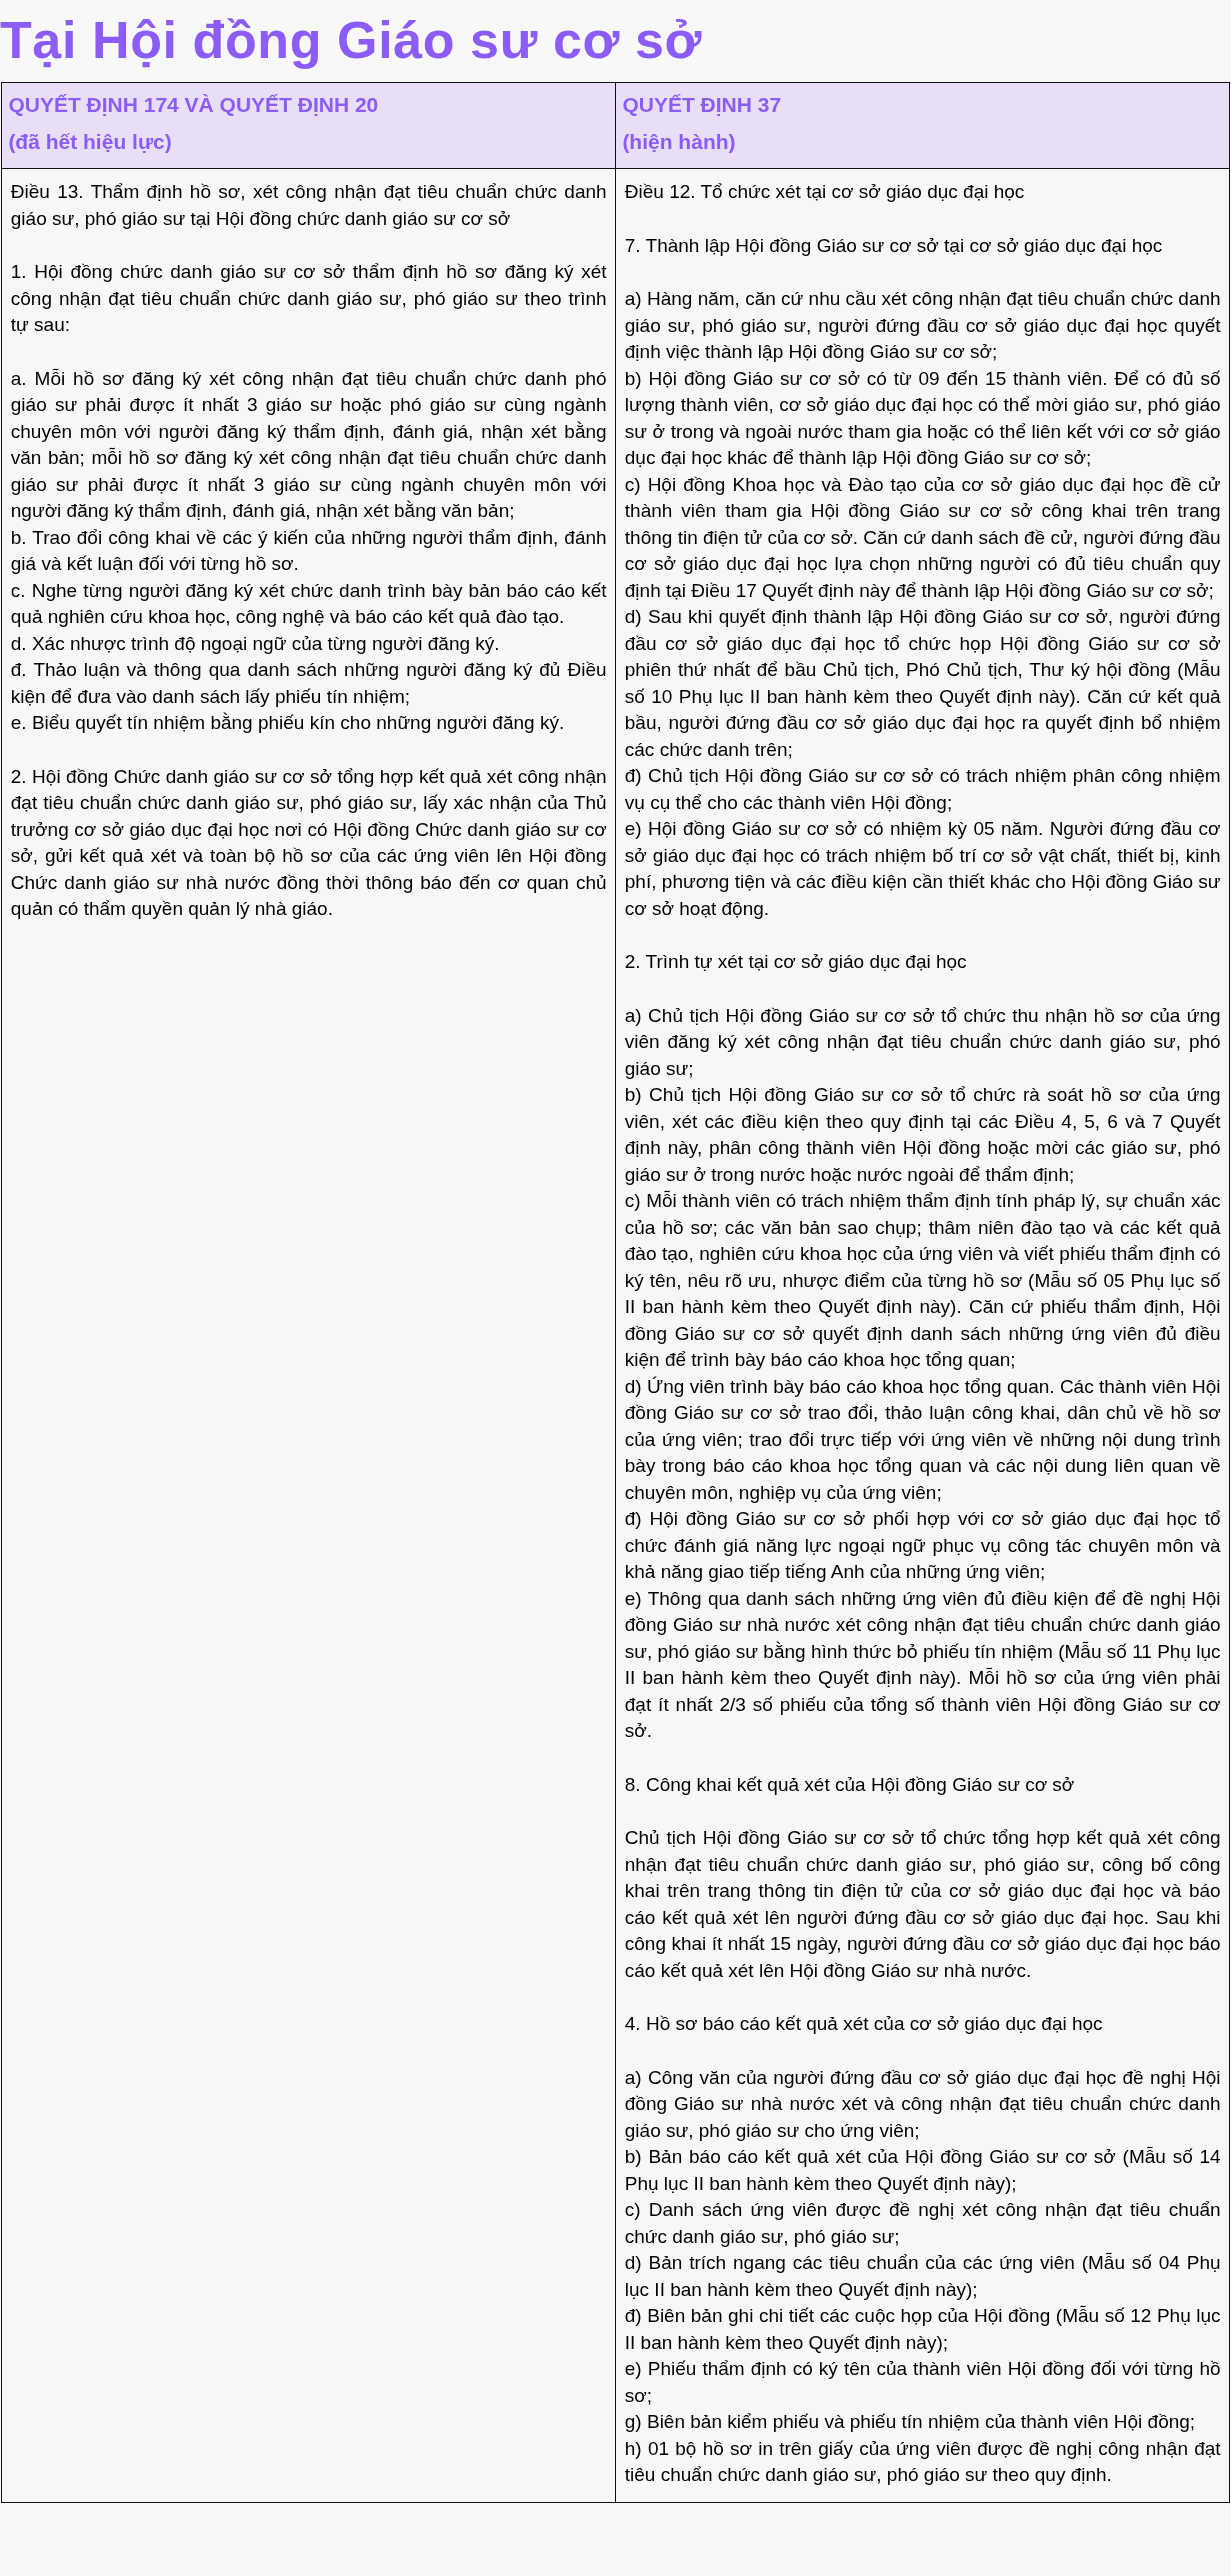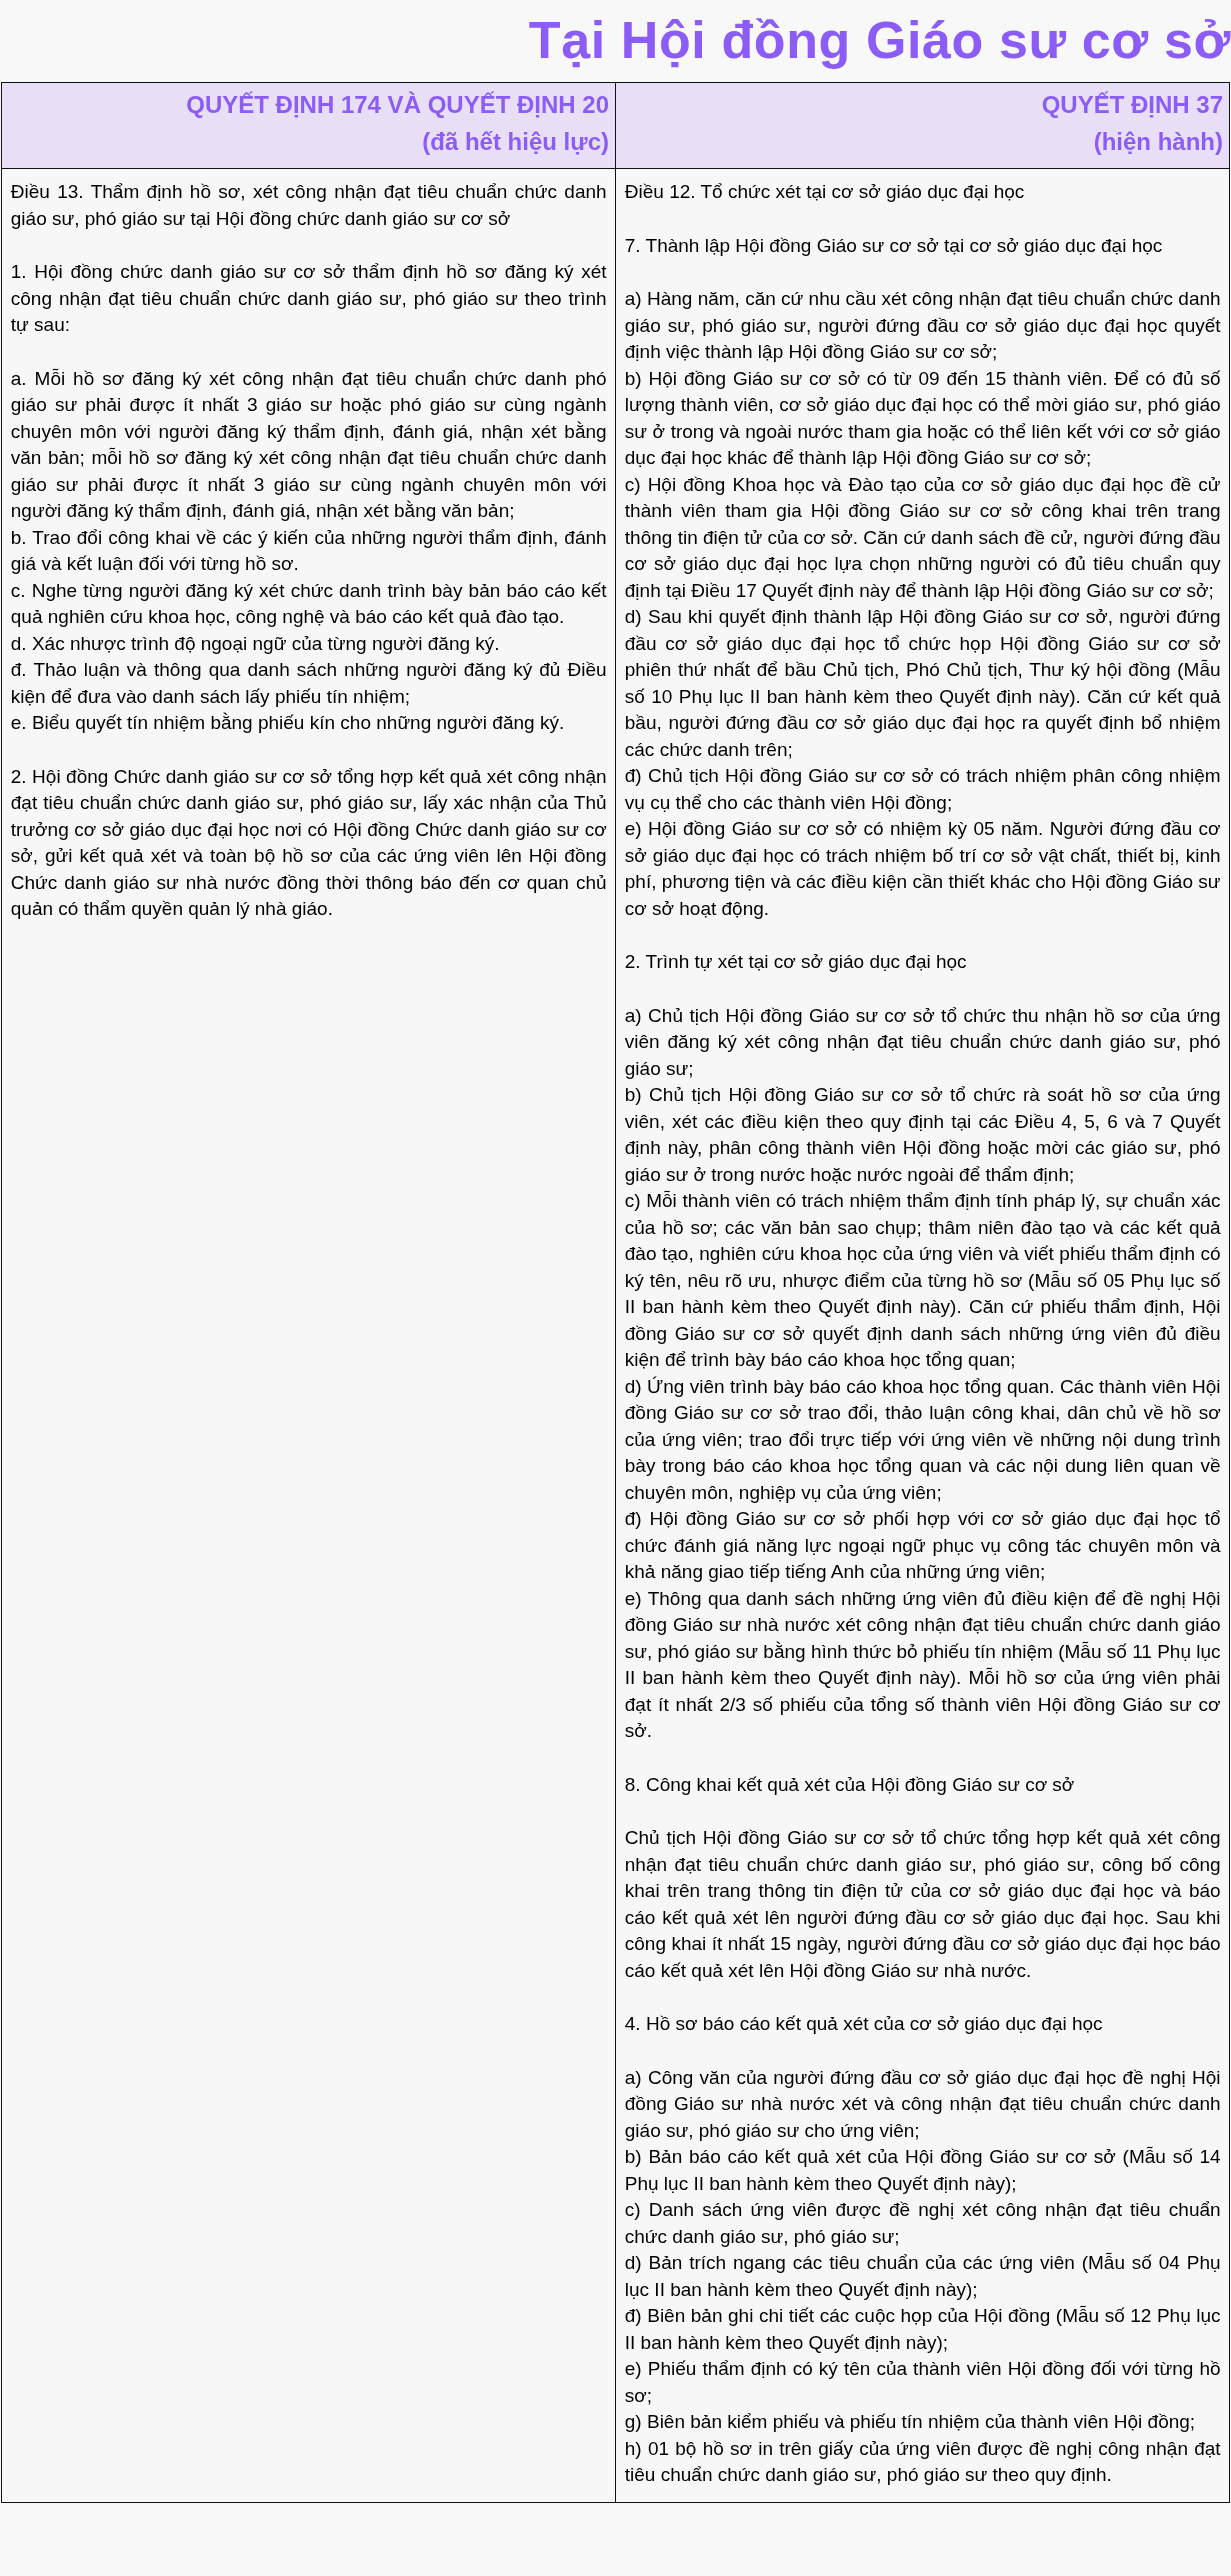--- a/index.html
+++ b/index.html
@@ -12,21 +12,21 @@
   }
   html,body{margin:0;padding:0;}
   body{
     width:1231px;
     background:var(--page-bg);
     font-family:"Liberation Sans","DejaVu Sans",sans-serif;
     color:var(--text);
   }
   .page-title{
     margin:9.9px 0 12.3px 0;
-    text-align:right;
+    text-align:left;
     font-size:52px;
     font-weight:bold;
     color:var(--accent);
     letter-spacing:0.6px;
   }
   table.compare{
     width:1229px;
     margin:0 0 0 1.2px;
     border-collapse:collapse;
     table-layout:fixed;
@@ -34,23 +34,23 @@
   }
   table.compare th, table.compare td{
     border:1.2px solid var(--border);
     vertical-align:top;
   }
   th.hdr{
     width:50.2%;
     height:80px;
     background:var(--header-bg);
     color:var(--accent);
-    font-size:24px;
+    font-size:21px;
     font-weight:bold;
-    text-align:right;
+    text-align:left;
     vertical-align:middle;
     line-height:37px;
     padding:2.5px 6.2px;
   }
   td.col{
     background:var(--cell-bg);
     padding:9.9px 8.6px 13.5px 8.6px;
     font-size:19px;
     line-height:26.5px;
     text-align:justify;

